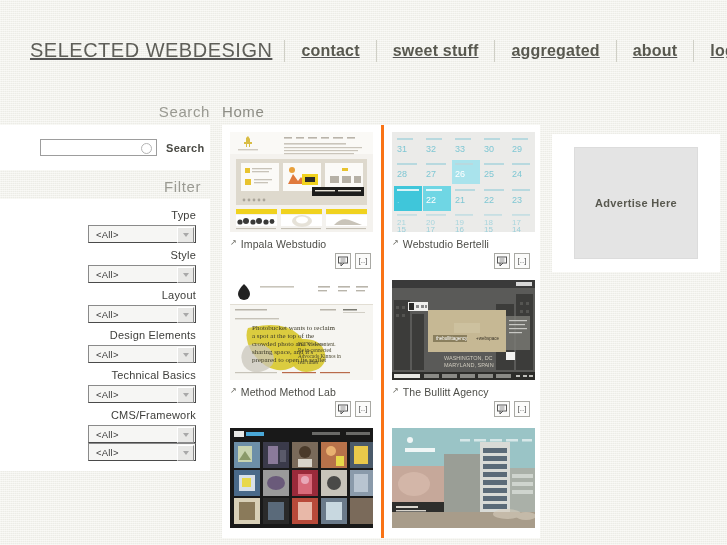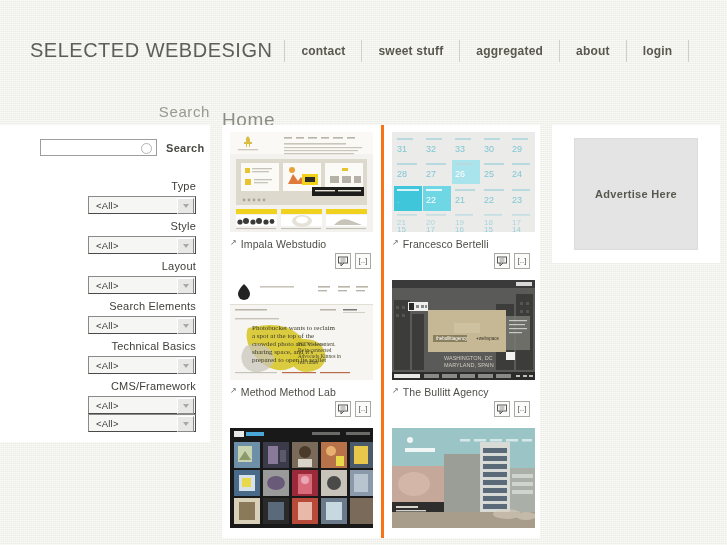--- a/index.html
+++ b/index.html
@@ -23,20 +23,21 @@
     background-image:
       repeating-linear-gradient(0deg, rgba(255,255,255,0.45) 0px, rgba(255,255,255,0.45) 1px, rgba(0,0,0,0.012) 1px, rgba(0,0,0,0.012) 2px),
       repeating-linear-gradient(90deg, rgba(255,255,255,0.25) 0px, rgba(255,255,255,0.25) 1px, rgba(0,0,0,0.010) 1px, rgba(0,0,0,0.010) 2px);
     z-index: 0;
   }
   .page {
     position: relative;
     z-index: 1;
     width: 727px;
     height: 387px;
+    text-decoration: underline;
   }
 
   
   .header {
     height: 100px;
     padding-left: 30px;
     display: flex;
     align-items: center;
     box-sizing: border-box;
   }
@@ -54,21 +55,21 @@
     align-items: center;
     height: 28px;
     margin-top: 2px;
   }
   .nav-sep {
     width: 1px;
     height: 22px;
     background: #cfcfc6;
   }
   .nav-item {
-    font-size: 12px;
+    font-size: 16px;
     font-weight: bold;
     color: #58584f;
     padding: 0 16px;
     text-decoration: none;
     white-space: nowrap;
     letter-spacing: 0.2px;
     cursor: pointer;
     text-align: center;
   }
 
@@ -85,24 +86,23 @@
     left: 0;
     width: 210px;
     text-align: right;
     font-size: 15px;
     color: #9a9a92;
     letter-spacing: 0.6px;
   }
   .head-home {
     position: absolute;
     left: 222px;
-    font-size: 19px;
+    font-size: 15px;
     color: #8d8d85;
     letter-spacing: 0.6px;
-    margin-top: 6px;
   }
 
   
   .sidebar {
     position: absolute;
     left: 0;
     top: 125px;
     width: 210px;
   }
   .panel {
@@ -295,21 +295,21 @@
   .act-icon .glyph {
     font-size: 8px;
     color: #555;
     line-height: 1;
   }
 
   
   .aside {
     position: absolute;
     left: 552px;
-    top: 125px;
+    top: 134px;
     width: 168px;
     height: 138px;
     background: #fff;
     box-sizing: border-box;
     display: flex;
     align-items: center;
     justify-content: center;
   }
   .ad-box {
     width: 122px;
@@ -359,20 +359,21 @@
   <div class="sidebar">
 
     <div class="panel search-panel">
       <div class="search-box">
         <input class="search-input" type="text" placeholder="" value="" style="">
         <div class="search-circle"></div>
       </div>
       <div class="search-label">Search</div>
     </div>
 
+    <div class="filter-head">Filter</div>
 
     <div class="panel filter-panel">
 
       <div class="filter-group">
         <div class="filter-label">Type</div>
         <div class="filter-select-wrap">
           <div class="win-select">
             <span class="val">&lt;All&gt;</span>
             <span class="arrow-btn"></span>
           </div>
@@ -393,21 +394,21 @@
         <div class="filter-label">Layout</div>
         <div class="filter-select-wrap">
           <div class="win-select">
             <span class="val">&lt;All&gt;</span>
             <span class="arrow-btn"></span>
           </div>
         </div>
       </div>
 
       <div class="filter-group">
-        <div class="filter-label">Search Elements</div>
+        <div class="filter-label">Design Elements</div>
         <div class="filter-select-wrap">
           <div class="win-select">
             <span class="val">&lt;All&gt;</span>
             <span class="arrow-btn"></span>
           </div>
         </div>
       </div>
 
       <div class="filter-group">
         <div class="filter-label">Technical Basics</div>
@@ -610,21 +611,21 @@
               <text x="5" y="100">15</text>
                 <text x="34" y="100">17</text>
                 <text x="63" y="100">16</text>
                 <text x="92" y="100">15</text>
                 <text x="120" y="100">14</text>
             </g>
           </svg>
         </div>
         <div class="card-title">
           <span class="arrow-ne">↗</span>
-          <span>Francesco Bertelli</span>
+          <span>Webstudio Bertelli</span>
         </div>
         <div class="card-actions">
           <div class="act-icon">
             <svg width="11" height="11" viewBox="0 0 11 11">
                 <rect x="0.5" y="1" width="9" height="6" fill="none" stroke="#555" stroke-width="1"></rect>
                 <path d="M3 7 l0 3 l3 -3" fill="none" stroke="#555" stroke-width="1"></path>
                 <path d="M2.5 3 h5 M2.5 5 h5" stroke="#777" stroke-width="0.8"></path>
               </svg>
           </div>
           <div class="act-icon">

